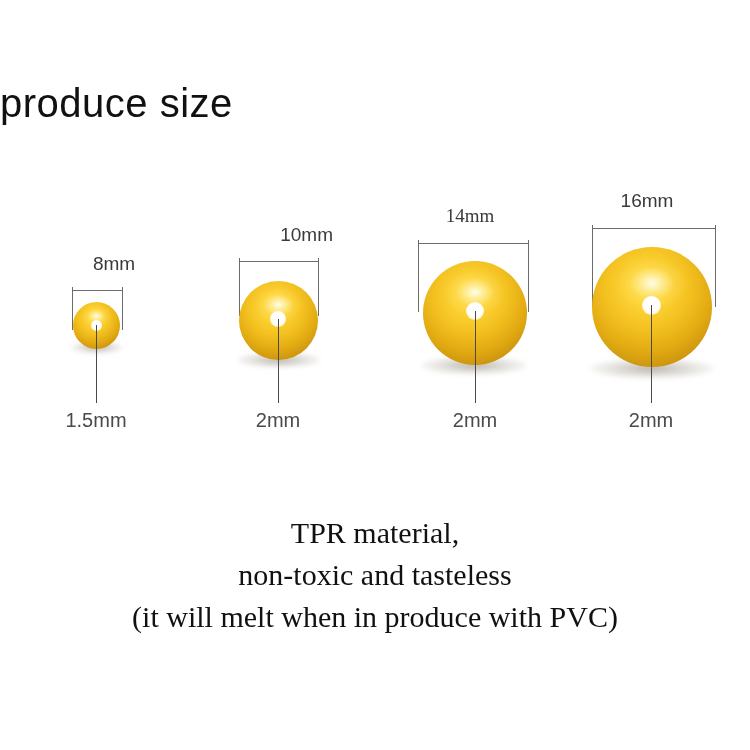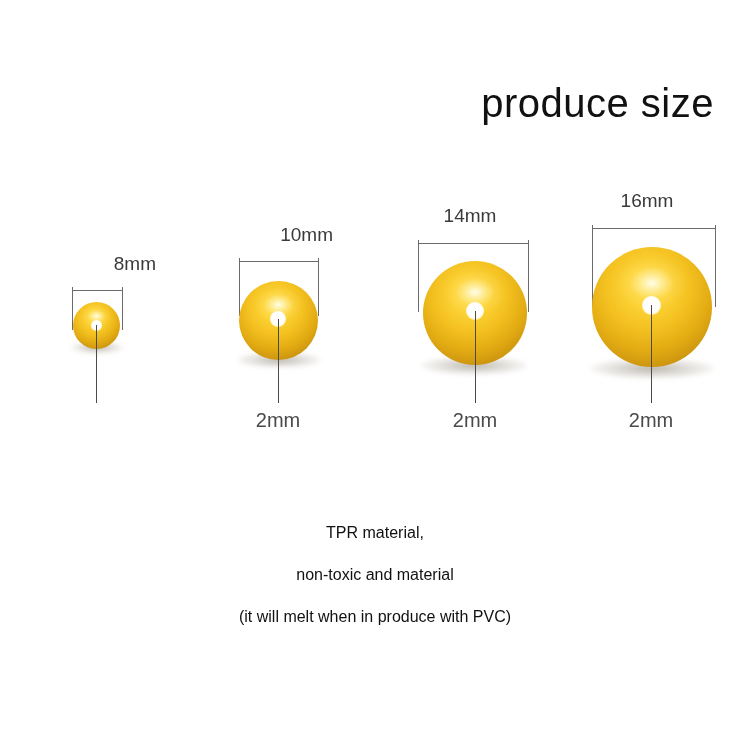--- a/index.html
+++ b/index.html
@@ -22,21 +22,21 @@
     height: 750px;
     background: #ffffff;
   }
 
   
   #title {
     position: absolute;
     left: 0;
     top: 78px;
     width: 714px;
-    text-align: right;
+    text-align: left;
     font-size: 40px;
     line-height: 50px;
     color: #111111;
     font-family: "Liberation Sans", sans-serif;
     letter-spacing: 0.5px;
     white-space: nowrap;
   }
 
   
   #balls-row {
@@ -146,52 +146,53 @@
 
   
   #footer {
     position: absolute;
     left: 0;
     top: 512px;
     width: 750px;
     text-align: center;
   }
   .footer-line {
-    font-size: 16px;
+    font-size: 30px;
     line-height: 42px;
     color: #111111;
     white-space: nowrap;
-    font-family: Liberation Sans, sans-serif;
+    font-family: Liberation Serif, serif;
   }
 </style>
 </head>
 <body>
 
 <div id="page">
 
   <div id="title">produce size</div>
 
   <div id="balls-row">
 
     <div class="ball-group" style="left:30px; width:140px;">
 
-      <div class="dim-label" style="left:16px; top:253px; width:110px;text-align:right;">8mm</div>
+      <div class="dim-label" style="left:29px; top:253px; width:110px;">8mm</div>
 
       <div class="dim-bar" style="left:42px; top:290px; width:50px;"></div>
       <div class="dim-tick" style="left:42px; top:287px; height:43px;"></div>
       <div class="dim-tick" style="left:92px; top:287px; height:43px;"></div>
 
       <div class="ball-shadow" style="left:41px; top:341px; width:52px; height:13px;"></div>
 
       <div class="ball" style="left:43px; top:302px; width:47px; height:47px;"></div>
 
       <div class="hole" style="left:61px; top:320px; width:11px; height:11px;"></div>
 
       <div class="leader" style="left:66px; top:325px; height:78px;"></div>
 
+      <div class="hole-label" style="left:6px; top:408px; width:120px;">1.5mm</div>
     </div>
 
     <div class="ball-group" style="left:208px; width:140px;">
 
       <div class="dim-label" style="left:15px; top:224px; width:110px;text-align:right;">10mm</div>
 
       <div class="dim-bar" style="left:31px; top:261px; width:79px;"></div>
       <div class="dim-tick" style="left:31px; top:258px; height:58px;"></div>
       <div class="dim-tick" style="left:110px; top:258px; height:58px;"></div>
 
@@ -201,21 +202,21 @@
 
       <div class="hole" style="left:62px; top:311px; width:16px; height:16px;"></div>
 
       <div class="leader" style="left:70px; top:319px; height:84px;"></div>
 
       <div class="hole-label" style="left:10px; top:408px; width:120px;">2mm</div>
     </div>
 
     <div class="ball-group" style="left:396px; width:155px;">
 
-      <div class="dim-label" style="left:14px; top:205px; width:120px;">14mm</div>
+      <div class="dim-label" style="left:14px; top:205px; width:120px;font-family:Liberation Serif, serif;">14mm</div>
 
       <div class="dim-bar" style="left:22px; top:243px; width:110px;"></div>
       <div class="dim-tick" style="left:22px; top:240px; height:72px;"></div>
       <div class="dim-tick" style="left:132px; top:240px; height:72px;"></div>
 
       <div class="ball-shadow" style="left:25px; top:356px; width:106px; height:19px;"></div>
 
       <div class="ball" style="left:27px; top:261px; width:104px; height:104px;"></div>
 
       <div class="hole" style="left:70px; top:302px; width:18px; height:18px;"></div>
@@ -241,17 +242,17 @@
 
       <div class="leader" style="left:76px; top:305px; height:98px;"></div>
 
       <div class="hole-label" style="left:16px; top:408px; width:120px;">2mm</div>
     </div>
 
   </div>
 
   <div id="footer">
     <div class="footer-line">TPR material,</div>
-    <div class="footer-line">non-toxic and material</div>
+    <div class="footer-line">non-toxic and tasteless</div>
     <div class="footer-line">(it will melt when in produce with PVC)</div>
   </div>
 
 </div>
 
 </body></html>

